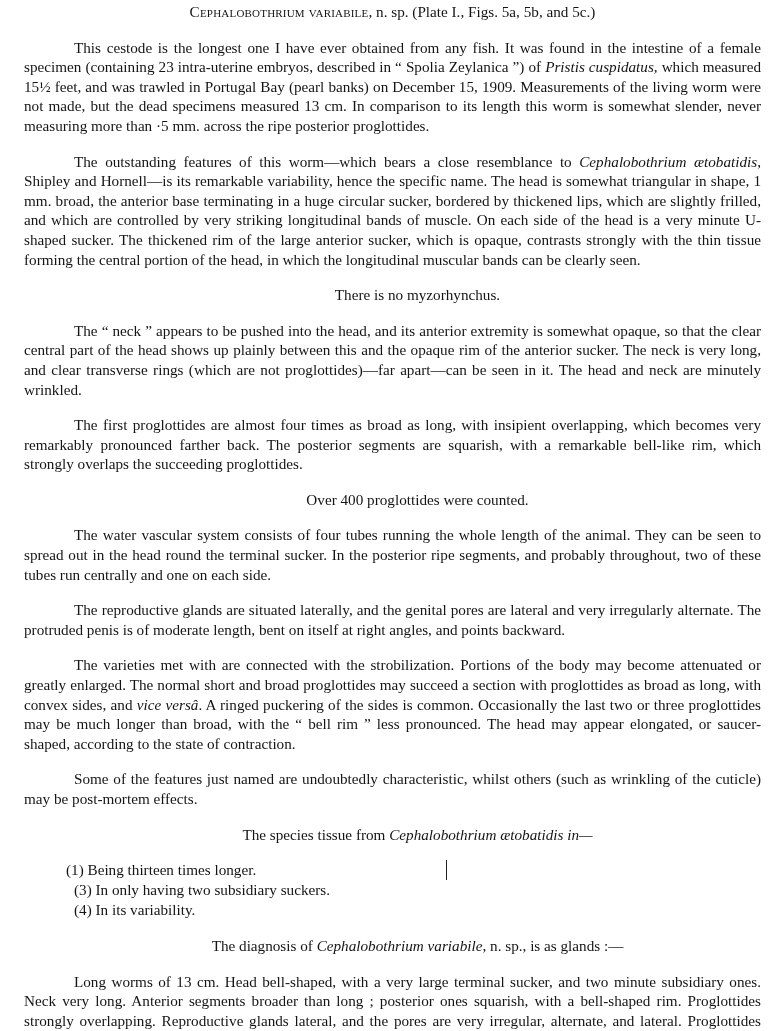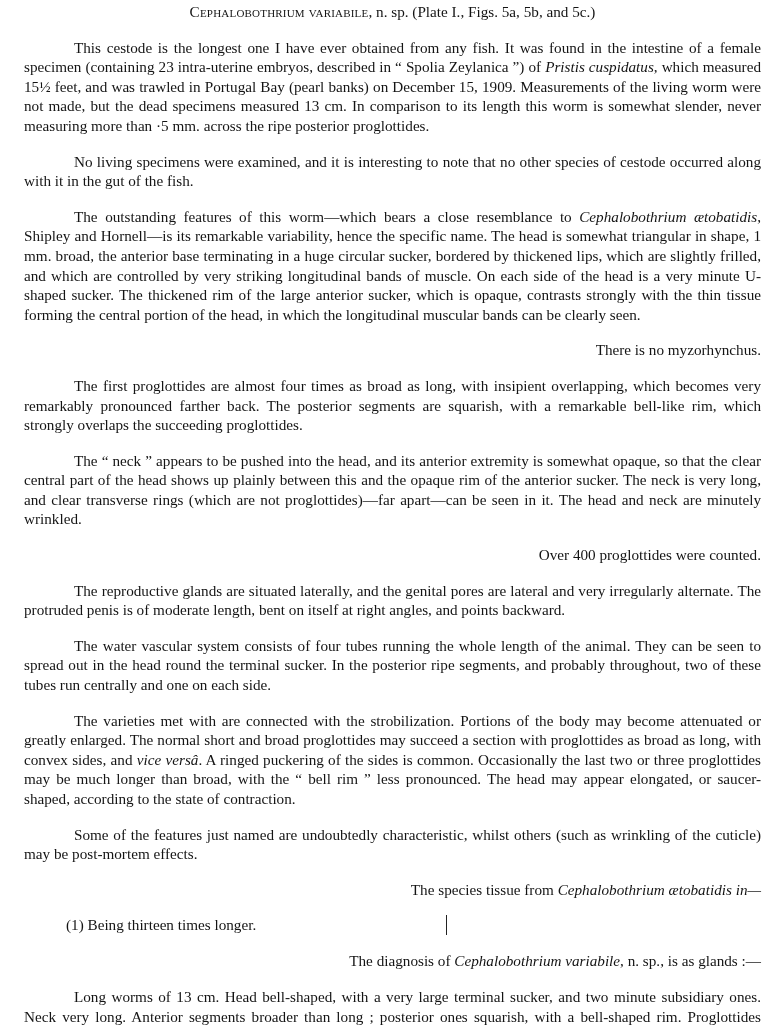--- a/index.html
+++ b/index.html
@@ -7,55 +7,58 @@
     width: 777px; height: 1031px; overflow: hidden;
     font-family: "Liberation Serif", "DejaVu Serif", serif;
     color: #141414;
     font-size: 15.2px;
     line-height: 19.6px;
   }
   .page { position: relative; padding: 2px 0 0 8px; }
   .title { text-align: center; margin: 0 0 1px 0; }
   .title .sc { font-variant: small-caps; letter-spacing: 0.2px; }
   p { margin: 16px; text-align: justify; text-indent: 50px; }
-  p.single { text-align: right; }
+  p.single { text-align: center; }
   i { font-style: italic; }
   .diffs {
     display: flex; margin: 0 0 2px 58px; width: 712px; flex-direction: column;
   }
   .diffs .col { }
   .diffs .col-left { width: 374px; border-right: 1.5px solid #222; padding-right: 6px; }
   .diffs .col-right { padding-left: 8px; }
   .diffs .item { white-space: nowrap; line-height: 20px; }
 </style>
 </head>
 <body>
 
 <div class="page">
   <div class="title">
     <span class="sc">Cephalobothrium variabile</span><span>, n. sp.   (Plate I., Figs. 5a, 5b, and 5c.)</span>
   </div>
 
   <div id="paras">
       <p><span>This cestode is the longest one I have ever obtained from any fish.  It was found in the intestine of a female specimen (containing 23 intra-uterine embryos, described in “ Spolia Zeylanica ”) of </span><i>Pristis cuspidatus</i><span>, which measured 15½ feet, and was trawled in Portugal Bay (pearl banks) on December 15, 1909.  Measurements of the living worm were not made, but the dead specimens measured 13 cm.  In comparison to its length this worm is somewhat slender, never measuring more than ·5 mm. across the ripe posterior proglottides.</span></p>
-      <p><span>No living specimens were examined, and it is interesting to note that no other species of cestode occurred along with it in the gut of the fish.</span></p>
       <p><span>The outstanding features of this worm—which bears a close resemblance to </span><i>Cephalobothrium ætobatidis</i><span>, Shipley and Hornell—is its remarkable variability, hence the specific name.  The head is somewhat triangular in shape, 1 mm. broad, the anterior base terminating in a huge circular sucker, bordered by thickened lips, which are slightly frilled, and which are controlled by very striking longi­tudinal bands of muscle.  On each side of the head is a very minute U-shaped sucker.  The thickened rim of the large anterior sucker, which is opaque, contrasts strongly with the thin tissue forming the central portion of the head, in which the longitudinal muscular bands can be clearly seen.</span></p>
       <p class="single"><span>There is no myzorhynchus.</span></p>
+      <p><span>The “ neck ” appears to be pushed into the head, and its anterior extremity is somewhat opaque, so that the clear central part of the head shows up plainly between this and the opaque rim of the anterior sucker.  The neck is very long, and clear transverse rings (which are not proglottides)—far apart—can be seen in it.  The head and neck are minutely wrinkled.</span></p>
       <p><span>The first proglottides are almost four times as broad as long, with insipient overlapping, which becomes very remarkably pronounced farther back.  The posterior segments are squarish, with a remarkable bell-like rim, which strongly overlaps the succeeding proglottides.</span></p>
-      <p><span>The “ neck ” appears to be pushed into the head, and its anterior extremity is somewhat opaque, so that the clear central part of the head shows up plainly between this and the opaque rim of the anterior sucker.  The neck is very long, and clear transverse rings (which are not proglottides)—far apart—can be seen in it.  The head and neck are minutely wrinkled.</span></p>
       <p class="single"><span>Over 400 proglottides were counted.</span></p>
+      <p><span>The water vascular system consists of four tubes running the whole length of the animal.  They can be seen to spread out in the head round the terminal sucker.  In the posterior ripe segments, and probably throughout, two of these tubes run centrally and one on each side.</span></p>
       <p><span>The reproductive glands are situated laterally, and the genital pores are lateral and very irregularly alternate.  The protruded penis is of moderate length, bent on itself at right angles, and points backward.</span></p>
-      <p><span>The water vascular system consists of four tubes running the whole length of the animal.  They can be seen to spread out in the head round the terminal sucker.  In the posterior ripe segments, and probably throughout, two of these tubes run centrally and one on each side.</span></p>
       <p><span>The varieties met with are connected with the strobilization.  Portions of the body may become attenuated or greatly enlarged.  The normal short and broad proglottides may succeed a section with proglottides as broad as long, with convex sides, and </span><i>vice versâ</i><span>.  A ringed puckering of the sides is common.  Occasionally the last two or three proglottides may be much longer than broad, with the “ bell rim ” less pronounced.  The head may appear elongated, or saucer-shaped, according to the state of contraction.</span></p>
       <p><span>Some of the features just named are undoubtedly characteristic, whilst others (such as wrinkling of the cuticle) may be post-mortem effects.</span></p>
       <p class="single"><span>The species tissue from </span><i>Cephalobothrium ætobatidis in—</i></p>
     </div>
 
   <div class="diffs">
     <div class="col col-left">
       <div class="item">(1)  Being thirteen times longer.</div>
     </div>
+    <div class="col col-right">
+      <div class="item">(3)  In only having two subsidiary suckers.</div>
+      <div class="item">(4)  In its variability.</div>
+    </div>
   </div>
 
   <p class="single" id="diag-intro"><span>The diagnosis of </span><i>Cephalobothrium variabile</i><span>, n. sp., is as glands :—</span></p>
   <p id="diag"><span>Long worms of 13 cm.  Head bell-shaped, with a very large terminal sucker, and two minute subsidiary ones.  Neck very long.  Anterior segments broader than long ; posterior ones squarish, with a bell-shaped rim.  Proglottides strongly overlapping.  Reproductive glands lateral, and the pores are very irregular, alternate, and lateral.  Proglottides variable.</span></p>
   <p class="single" id="habitat"><i>Habitat.</i><span>—The intestine of </span><i>Pristis cuspidatus</i><span> ; 47 specimens.   Portugal Bay.   December 15, 1909.</span></p>
 </div>
 
 </body></html>

